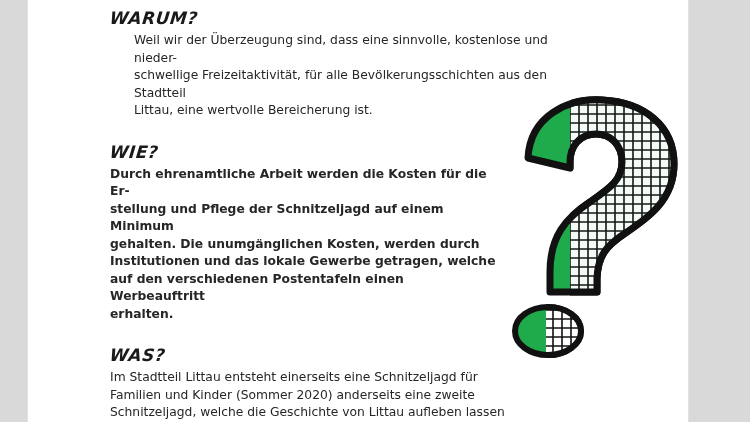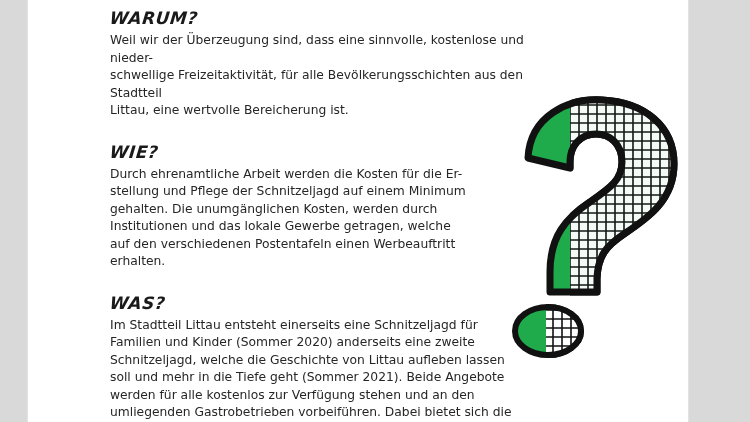--- a/index.html
+++ b/index.html
@@ -44,23 +44,23 @@
     display: inline-block;
   }
   .body-text {
     font-family: "DejaVu Sans", sans-serif;
     font-size: 12.3px;
     line-height: 17.5px;
     color: #262626;
     margin: 0;
     white-space: pre-line;
   }
-  .sec-warum .body-text { width: 432px; }
+  .sec-warum .body-text { width: 432px; margin-left: 24px; }
   .sec-wie { margin-top: 22px; }
-  .sec-wie .body-text { width: 392px; }
+  .sec-wie .body-text { width: 392px; font-weight: bold; }
   .sec-was { margin-top: 22px; }
   .sec-was .body-text { width: 445px; }
 
   
   .graphic {
     position: absolute;
     left: 470px;
     top: 96px;
     width: 190px;
     height: 270px;

